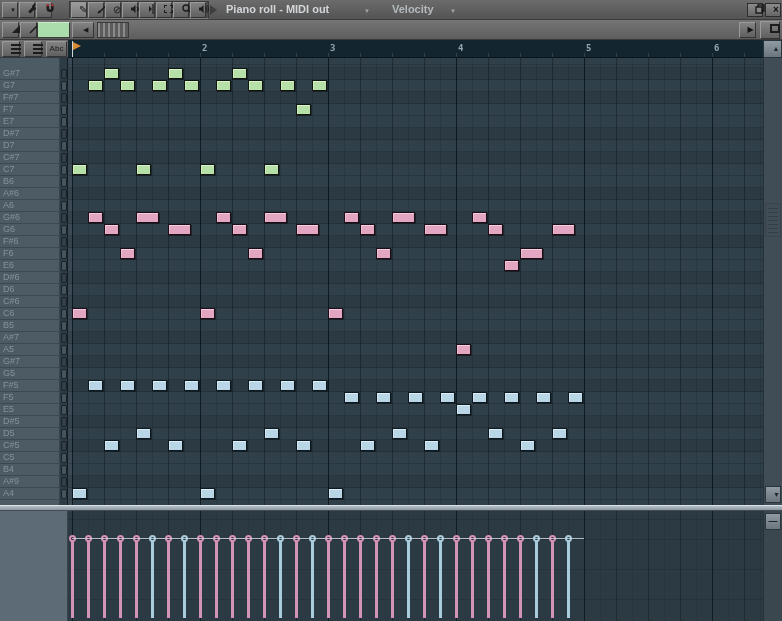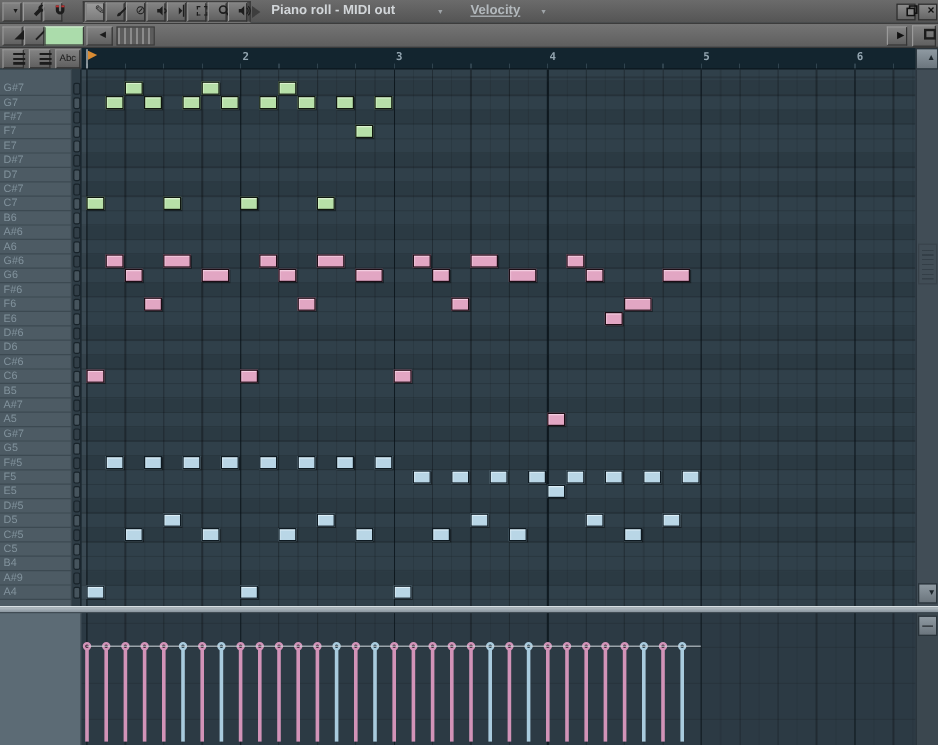--- a/index.html
+++ b/index.html
@@ -11,21 +11,21 @@
   .titlebar{left:0;top:0;width:782px;height:20px;background:linear-gradient(#6b6b6b,#545454);border-bottom:1px solid #3c3c3c;}
   .toolbar2{left:0;top:20px;width:782px;height:20px;background:linear-gradient(#747474,#5e5e5e);border-bottom:1px solid #3a3a3a;}
   .tbtn{height:16px;top:2px;background:linear-gradient(#828282,#606060);border:1px solid #343434;
         border-top-color:#9a9a9a;border-left-color:#9a9a9a;color:#1b1b1b;text-align:center;
         font-size:9px;line-height:14px;}
   .tbtn-sel{background:linear-gradient(#9b9b9b,#7b7b7b);}
   .icon-group{left:69px;top:1px;width:140px;height:18px;background:#4e4e4e;border:1px solid #3a3a3a;border-bottom-color:#7d7d7d;}
   .glyph{position:static;display:inline-block;}
   .title-text{top:3px;font-weight:bold;font-size:11px;color:#d2d6d9;white-space:nowrap;}
   .caret{font-size:6px;color:#9fa4a8;top:8px;}
-  .param-text{top:3px;font-weight:bold;font-size:11px;color:#b4babe;white-space:nowrap;text-decoration:underline;}
+  .param-text{top:3px;font-weight:bold;font-size:11px;color:#b4babe;white-space:nowrap;}
   .winbtn{top:3px;width:16px;height:14px;background:linear-gradient(#8b8b8b,#666);border:1px solid #2e2e2e;
           color:#111;font-size:10px;line-height:12px;text-align:center;font-weight:bold;}
   .menu-play{left:210px;top:5px;width:0;height:0;border-left:7px solid #3e3e3e;border-top:5px solid transparent;border-bottom:5px solid transparent;}
 
   
   .tl-header{left:0;top:40px;width:68px;height:18px;background:linear-gradient(#6e6e6e,#575757);border-bottom:1px solid #303a40;}
   .timeline{left:68px;top:40px;width:695px;height:18px;background:#13252f;border-bottom:1px solid #0a141b;
             background-image:repeating-linear-gradient(to right,rgba(150,175,190,.22) 0 1px,transparent 1px 32px);
             background-size:695px 5px;background-position:4px 13px;background-repeat:no-repeat;}
   .tl-num{top:3px;width:14px;color:#93a5b0;font-family:"DejaVu Sans Mono",monospace;font-size:9px;font-weight:bold;text-align:left;}

